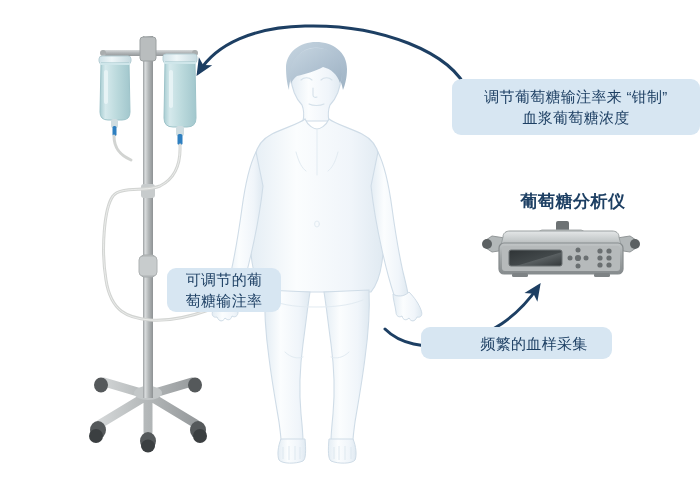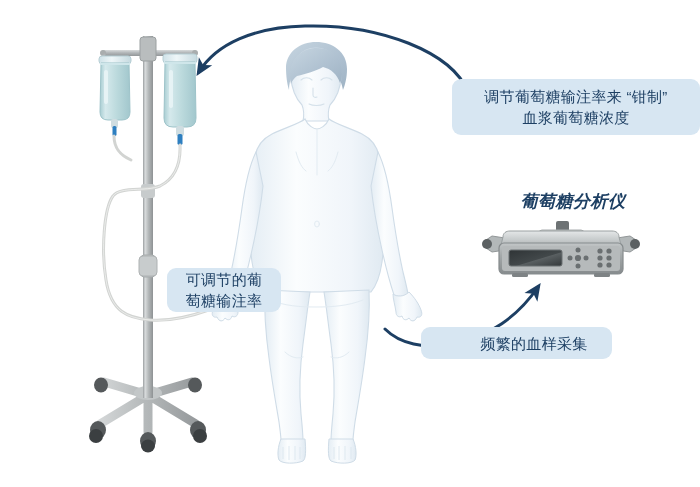--- a/index.html
+++ b/index.html
@@ -62,21 +62,20 @@
   #label-analyzer-title {
     position: absolute;
     left: 487px;
     top: 190px;
     width: 172px;
     text-align: center;
     color: #1d3f63;
     font-size: 17px;
     font-weight: bold;
     letter-spacing: 0.5px;
-    font-style: italic;
   }
 </style>
 </head>
 <body>
 
 <div id="scene">
 
   <svg class="layer" viewBox="0 0 700 487">
     <defs>
       <linearGradient id="poleGrad" x1="0" y1="0" x2="1" y2="0">

